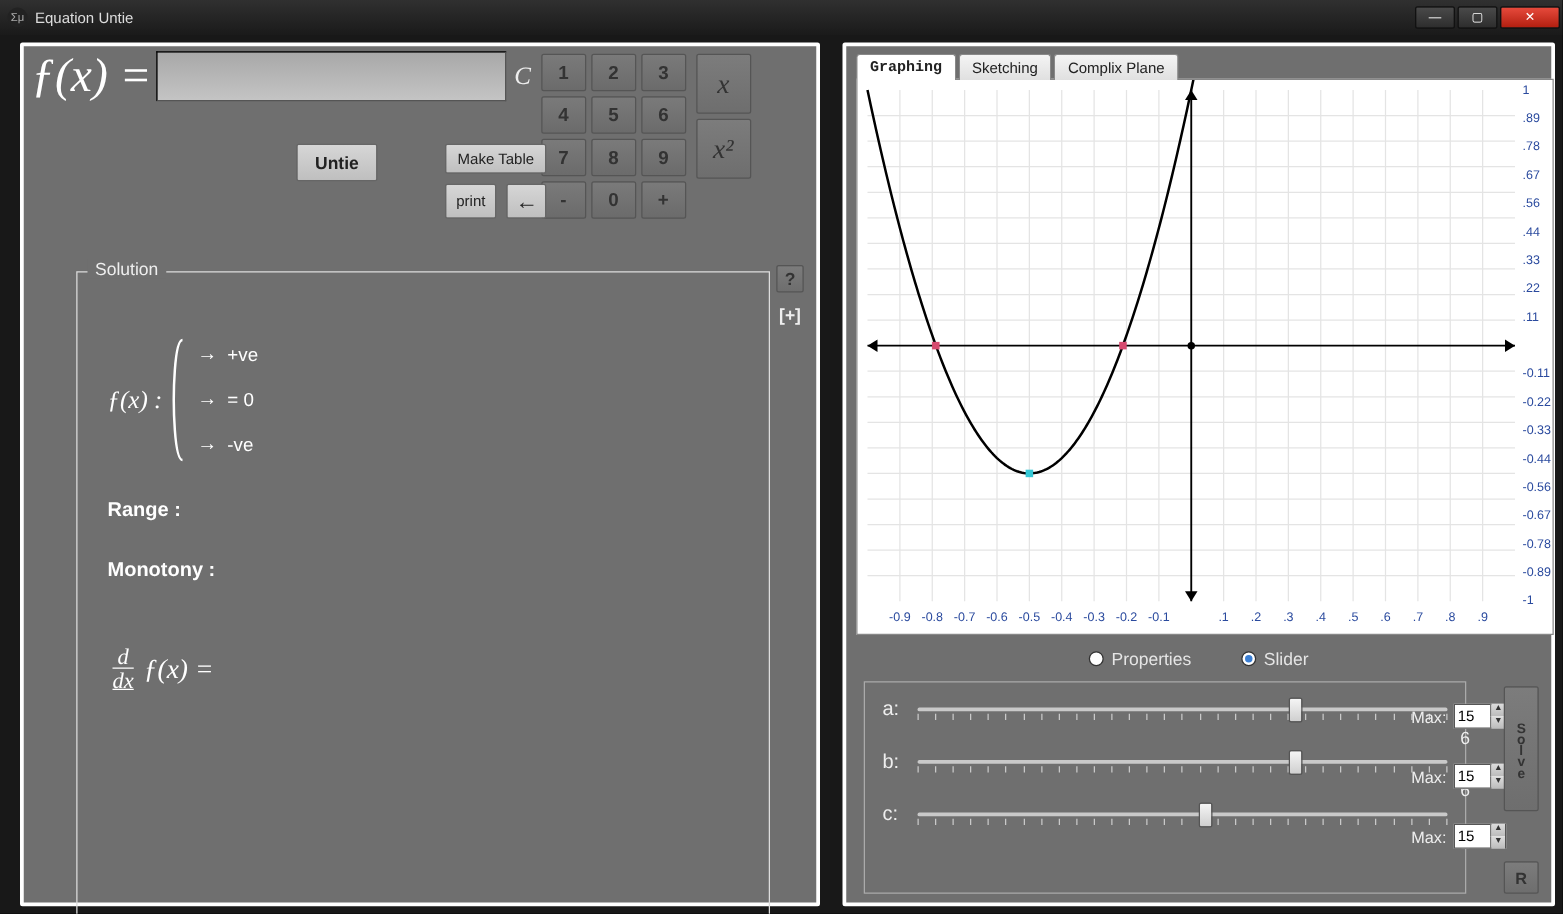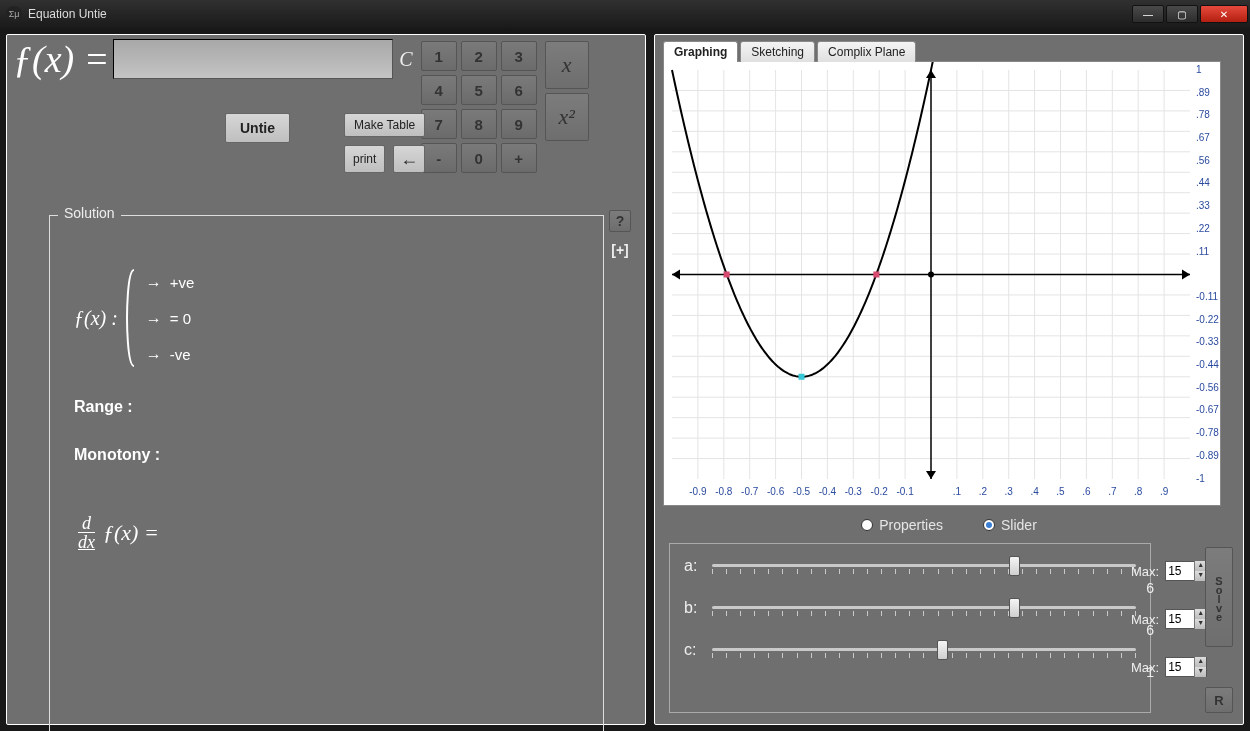--- a/index.html
+++ b/index.html
@@ -4,21 +4,21 @@
 <style>
 * { box-sizing: border-box; margin: 0; padding: 0; }
 body { font-family: "Trebuchet MS", Arial, sans-serif; background: #000; width: 1250px; height: 731px; overflow: hidden; }
 .window { width: 1250px; height: 731px; background: #181818; }
 .titlebar { height: 28px; background: linear-gradient(#303030, #1a1a1a); display: flex; align-items: center; color: #ddd; font-size: 12px; padding-left: 6px; }
 .titlebar .appicon { width: 16px; height: 16px; margin-right: 6px; background: #222; border-radius: 50%; color: #aaa; font-size: 9px; display: flex; align-items: center; justify-content: center; }
 .titlebar .wbtns { margin-left: auto; display: flex; }
 .titlebar .wbtn { width: 32px; height: 18px; margin-top: 0; background: linear-gradient(#4a4a4a,#2d2d2d); border: 1px solid #111; color: #fff; font-size: 10px; display: flex; align-items: center; justify-content: center; border-radius: 2px; margin-right: 2px; }
 .titlebar .wbtn.close { background: linear-gradient(#e74a3c,#b21f10); width: 48px; }
 .app { display: flex; height: calc(100% - 28px); padding: 6px; gap: 8px; }
-.left, .right { background: #6f6f6f; border: 1px solid #ffffff; border-radius: 2px; height: 100%; position: relative; }
+.left, .right { background: #6f6f6f; border: 3px solid #ffffff; border-radius: 2px; height: 100%; position: relative; margin-left: 10px; }
 .left { width: 640px; }
 .right { flex: 1; }
 .toprow { display: flex; align-items: flex-start; padding: 6px 6px 0 6px; gap: 8px; }
 .fx { color: #fff; font-style: italic; font-family: "Times New Roman", serif; font-size: 38px; white-space: nowrap; display: flex; align-items: center; margin-top: -4px; }
 .fxinput { width: 280px; height: 40px; background: linear-gradient(#a8a8a8,#c4c4c4); border: 1px inset #555; margin-left: 4px; }
 .cbtn { margin-left: 6px; color: #eee; font-size: 20px; font-family: "Times New Roman", serif; }
 .keypad-area { display: flex; gap: 4px; align-items: flex-start; }
 .keypad { display: grid; grid-template-columns: repeat(3, 36px); grid-auto-rows: 30px; gap: 4px; }
 .kbtn { background: linear-gradient(#7a7a7a,#6b6b6b); border: 1px solid #555; color: #333; font-weight: bold; display: flex; align-items: center; justify-content: center; font-size: 15px; border-radius: 2px; cursor: pointer; }
 .xbtns { display: flex; flex-direction: column; gap: 4px; margin-left: 4px; }
@@ -40,21 +40,21 @@
 .sol-line { margin: 30px 0 0 8px; font-weight: bold; font-size: 16px; }
 .deriv { margin: 50px 0 0 8px; font-style: italic; font-family: "Times New Roman", serif; font-size: 22px; display: flex; align-items: center; }
 .frac { display: inline-flex; flex-direction: column; align-items: center; font-size: 18px; margin-right: 4px; }
 .frac .num { border-bottom: 1px solid #fff; padding: 0 4px; line-height: 1; }
 .frac .den { padding: 0 4px; line-height: 1.1; text-decoration: underline; }
 .side-helpers { position: absolute; right: -28px; top: -6px; display: flex; flex-direction: column; gap: 10px; }
 .helpbtn { width: 22px; height: 22px; background: linear-gradient(#7c7c7c,#6e6e6e); border: 1px solid #555; color: #333; font-weight: bold; display: flex; align-items: center; justify-content: center; border-radius: 2px; font-size: 14px; }
 .plusbox { color: #eee; font-weight: bold; font-size: 14px; text-align: center; }
 .tabs { position: absolute; left: 8px; top: 6px; display: flex; gap: 2px; z-index: 10; }
 .tab { background: linear-gradient(#f4f4f4,#e0e0e0); border: 1px solid #888; border-bottom: none; padding: 3px 10px; font-size: 12px; color: #222; border-radius: 3px 3px 0 0; cursor: pointer; }
-.tab.active { background: #fff; font-weight: bold; }
+.tab.active { background: #fff; font-weight: bold; font-family: Liberation Mono, monospace; }
 .graph { position: absolute; left: 8px; top: 26px; width: 558px; height: 445px; background: #fff; border: 1px solid #888; }
 .radio-row { position: absolute; left: 0; right: 0; top: 482px; display: flex; justify-content: center; gap: 40px; color: #e5e5e5; font-size: 14px; align-items: center; }
 .radio { display: flex; align-items: center; gap: 6px; }
 .radio-dot { width: 12px; height: 12px; border-radius: 50%; background: #fff; border: 1px solid #333; display: flex; align-items: center; justify-content: center; }
 .radio-dot.sel::after { content: ""; width: 6px; height: 6px; background: #3b7fd4; border-radius: 50%; display: block; }
 .sliders-box { position: absolute; left: 14px; top: 508px; width: 482px; height: 170px; border: 1px solid #aaa; padding: 12px 14px; }
 .slider-row { display: flex; align-items: center; gap: 10px; margin-bottom: 22px; color: #eee; position: relative; }
 .slbl { width: 18px; font-size: 16px; }
 .track { flex: 1; height: 20px; position: relative; }
 .track-line { position: absolute; left: 0; right: 0; top: 8px; height: 3px; background: #c9c9c9; border-radius: 2px; }

